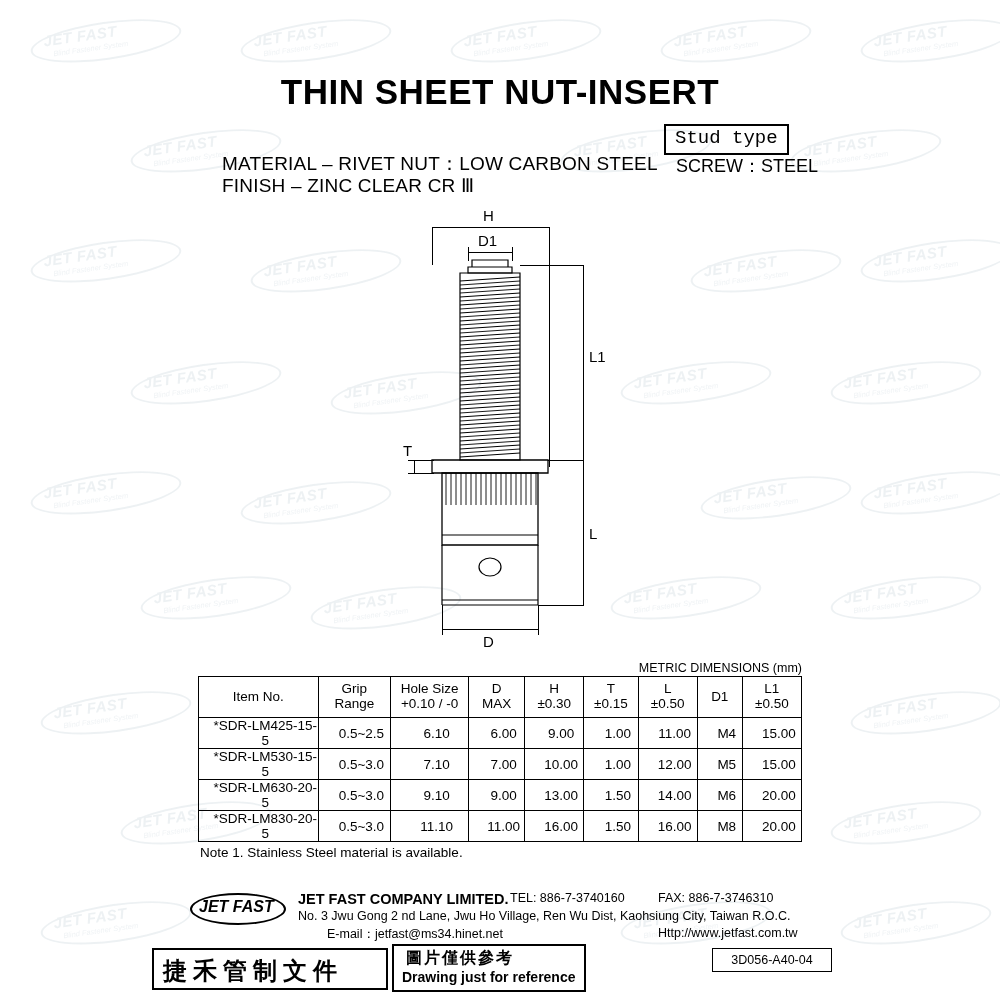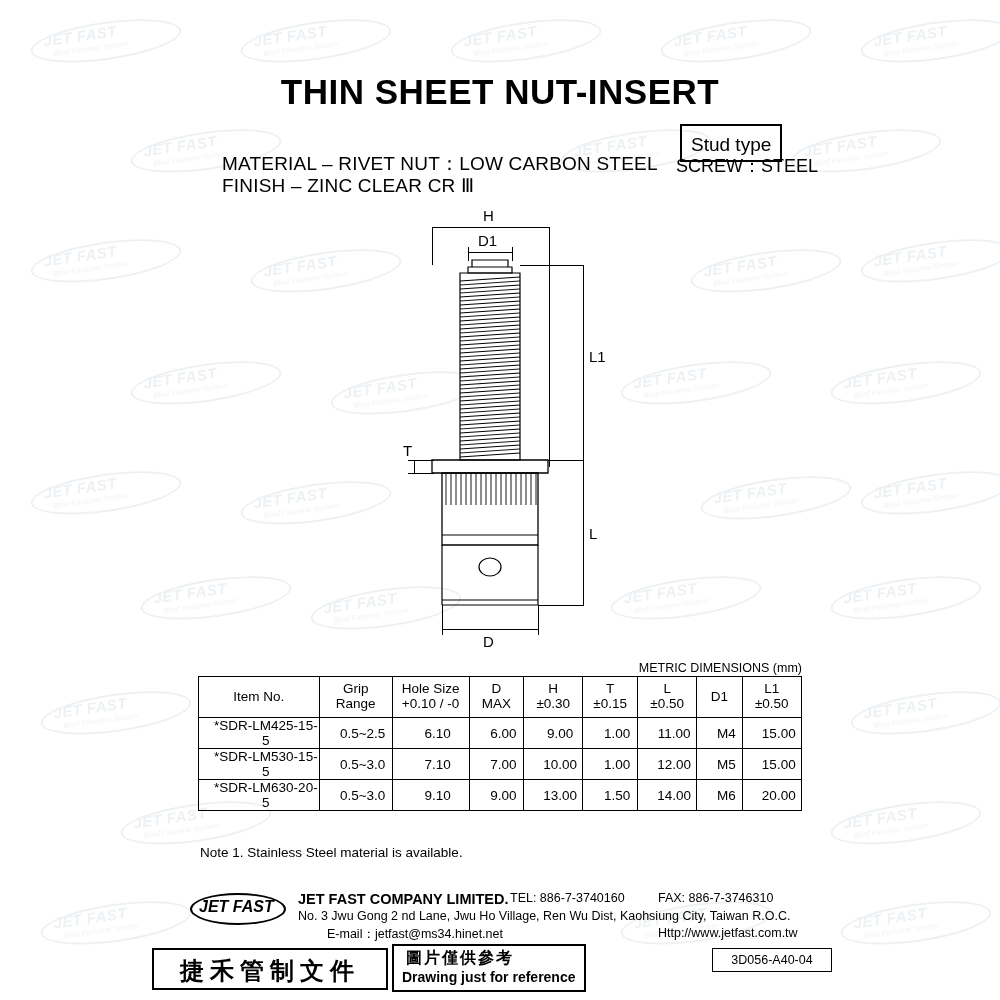--- a/index.html
+++ b/index.html
@@ -82,24 +82,25 @@
     letter-spacing: 0.2px;
   }
   .spec-line2 {
     position: absolute;
     left: 222px; top: 174px;
     font-size: 19px;
     letter-spacing: 0.2px;
   }
   .stud-type {
     position: absolute;
-    left: 680px; top: 124px;
+    left: 664px; top: 124px;
     border: 2px solid #000;
-    padding: 8px 9px 4px 9px;
+    padding: 1px 9px 4px 9px;
     font-size: 19px;
+    font-family: Liberation Mono, monospace;
   }
   .screw-steel {
     position: absolute;
     left: 676px; top: 154px;
     font-size: 18px;
   }
 
   
   .drawing { position: absolute; left: 380px; top: 205px; width: 300px; height: 450px; }
   .ln { position: absolute; background: #000; }
@@ -200,21 +201,21 @@
     font-size: 12.5px;
   }
   .cn-box {
     position: absolute;
     left: 152px; top: 948px;
     width: 232px; height: 38px;
     border: 2px solid #000;
   }
   .cn-text {
     position: absolute;
-    left: 26px; top: 5px;
+    left: 9px; top: 5px;
     font-size: 24px;
     font-weight: bold;
     letter-spacing: 6px;
     font-family: "DejaVu Sans", sans-serif;
   }
   .ref-box {
     position: absolute;
     left: 392px; top: 944px;
     width: 190px; height: 44px;
     border: 2px solid #000;
@@ -554,20 +555,31 @@
           <td class="item">*SDR-LM630-20-5</td>
           <td>0.5~3.0</td>
           <td>9.10</td>
           <td>9.00</td>
           <td>13.00</td>
           <td>1.50</td>
           <td>14.00</td>
           <td>M6</td>
           <td>20.00</td>
         </tr>
+        <tr>
+          <td class="item">*SDR-LM830-20-5</td>
+          <td>0.5~3.0</td>
+          <td>11.10</td>
+          <td>11.00</td>
+          <td>16.00</td>
+          <td>1.50</td>
+          <td>16.00</td>
+          <td>M8</td>
+          <td>20.00</td>
+        </tr>
       </tbody>
     </table>
 
     <div class="note1">Note 1. Stainless Steel material is available.</div>
 
     <div class="logo-box">
       <div class="logo-ellipse"></div>
       <div class="logo-text">JET FAST</div>
     </div>
     <div class="company">JET FAST COMPANY LIMITED.</div>

